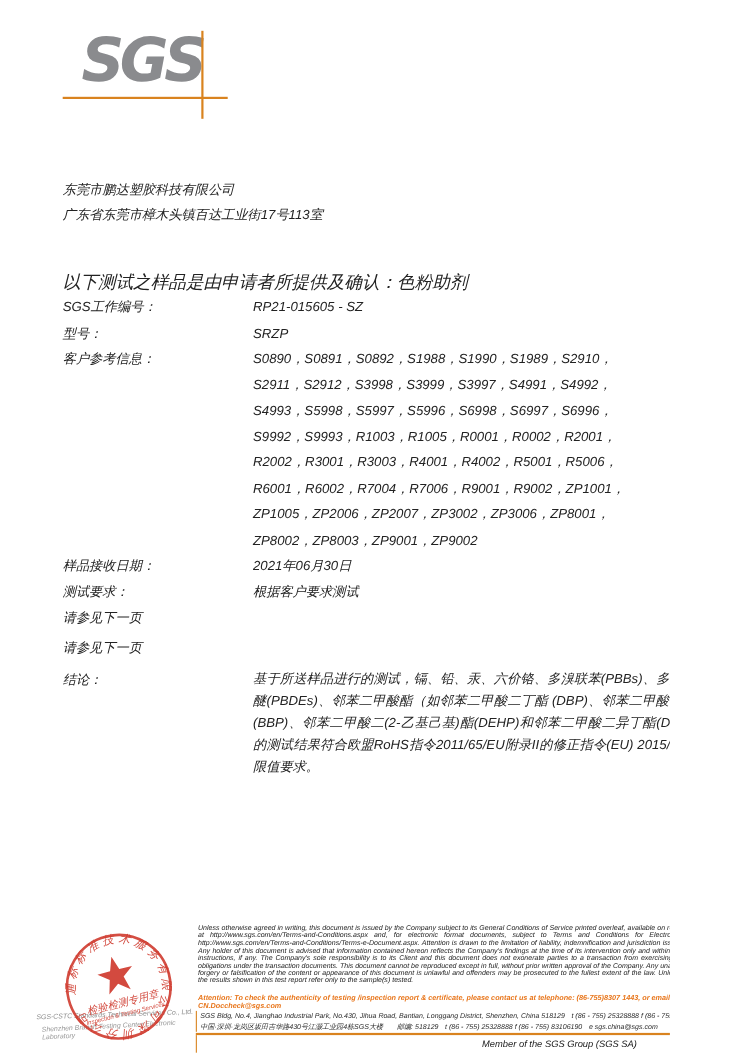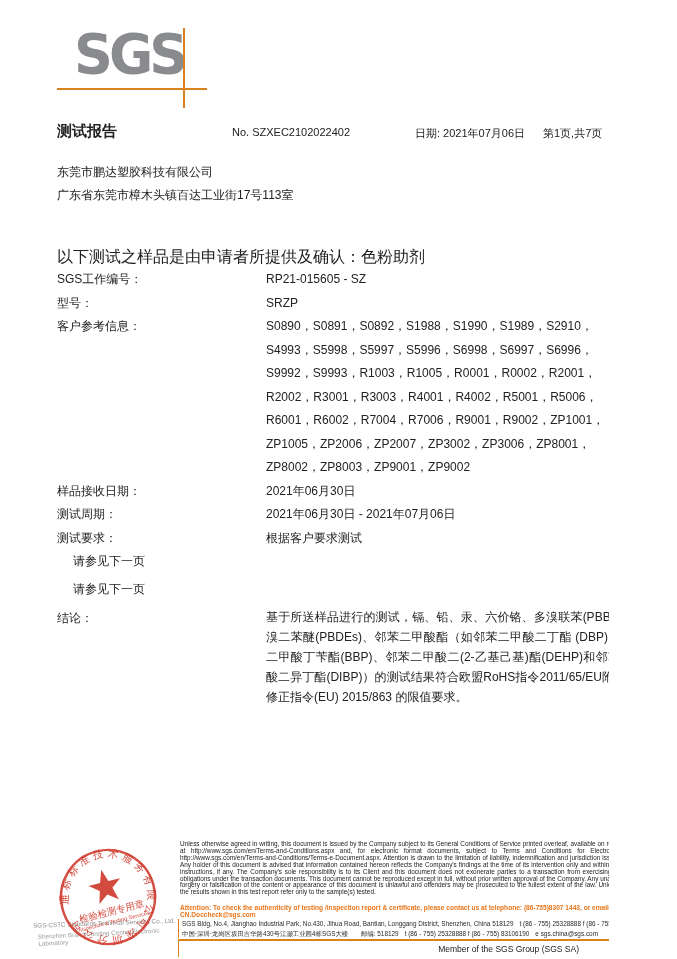--- a/index.html
+++ b/index.html
@@ -1,18 +1,18 @@
 <!DOCTYPE html>
 <html><head>
 <meta charset="utf-8">
 <style>
   html,body{margin:0;padding:0;background:#ffffff;}
   .page{
     position:relative;width:609px;height:959px;background:#ffffff;overflow:hidden;
-    font-family:"Liberation Sans","DejaVu Sans",sans-serif;color:#2b2b2b;
+    font-family:"Liberation Sans","DejaVu Sans",sans-serif;color:#2b2b2b;font-style:italic;
   }
   
   .logo{position:absolute;top:26px;left:57px;width:160px;height:86px;}
   .logo-text{
     position:absolute;left:17px;top:2px;font-family:"DejaVu Sans",sans-serif;
     font-weight:bold;font-size:54px;line-height:1;color:#8a8b8e;letter-spacing:-4px;
     transform:scaleY(1.02);
   }
   .logo-hline{position:absolute;left:0;top:62px;width:150px;height:2px;background:#d9831f;}
   .logo-vline{position:absolute;left:126px;top:2px;width:2px;height:80px;background:#d9831f;}
@@ -21,23 +21,23 @@
   .hr-title{position:absolute;left:57px;top:0;font-size:15px;font-weight:bold;color:#222;}
   .hr-no{position:absolute;left:232px;top:4px;font-size:11px;color:#222;}
   .hr-date{position:absolute;left:415px;top:4px;font-size:11px;color:#222;}
   .hr-page{position:absolute;left:543px;top:4px;font-size:11px;color:#222;}
   
   .applicant{position:absolute;left:57px;top:161px;font-size:12px;line-height:23px;color:#222;}
   
   .sample{position:absolute;left:57px;top:247px;font-size:16px;color:#222;}
   
   .fields{position:absolute;left:57px;top:268px;width:588px;font-size:12px;color:#222;}
-  .frow{display:flex;line-height:23.5px;gap:20px;}
+  .frow{display:flex;line-height:23.5px;}
   .flabel{width:173px;flex-shrink:0;}
-  .fvalue{flex:1;margin-left:16px;}
+  .fvalue{flex:1;}
   .gap-before{margin-top:4px;}
   .conclusion .fvalue{line-height:20px;text-align:justify;}
   .conclusion{margin-top:6px;}
   
   .legal{
     position:absolute;left:180px;top:841px;width:487px;
     font-size:6.4px;line-height:6.9px;text-align:justify;color:#1c1c1c;
   }
   .attention{
     position:absolute;left:180px;top:904px;width:487px;
@@ -64,26 +64,20 @@
 <body>
 
 <div class="page">
 
   <div class="logo">
     <div class="logo-text">SGS</div>
     <div class="logo-hline"></div>
     <div class="logo-vline"></div>
   </div>
 
-  <div class="header-row">
-    <span class="hr-title">测试报告</span>
-    <span class="hr-no">No. SZXEC2102022402</span>
-    <span class="hr-date">日期: 2021年07月06日</span>
-    <span class="hr-page">第1页,共7页</span>
-  </div>
 
   <div class="applicant">
     <div>东莞市鹏达塑胶科技有限公司</div>
     <div>广东省东莞市樟木头镇百达工业街17号113室</div>
   </div>
 
   <div class="sample">以下测试之样品是由申请者所提供及确认：色粉助剂</div>
 
   <div class="fields">
     <div class="frow">
@@ -91,35 +85,32 @@
       <div class="fvalue">RP21-015605 - SZ</div>
     </div>
     <div class="frow">
       <div class="flabel">型号：</div>
       <div class="fvalue">SRZP</div>
     </div>
     <div class="frow">
       <div class="flabel">客户参考信息：</div>
       <div class="fvalue">
         <div>S0890，S0891，S0892，S1988，S1990，S1989，S2910，</div>
+        <div>S2911，S2912，S3998，S3999，S3997，S4991，S4992，</div>
         <div>S4993，S5998，S5997，S5996，S6998，S6997，S6996，</div>
         <div>S9992，S9993，R1003，R1005，R0001，R0002，R2001，</div>
         <div>R2002，R3001，R3003，R4001，R4002，R5001，R5006，</div>
         <div>R6001，R6002，R7004，R7006，R9001，R9002，ZP1001，</div>
         <div>ZP1005，ZP2006，ZP2007，ZP3002，ZP3006，ZP8001，</div>
         <div>ZP8002，ZP8003，ZP9001，ZP9002</div>
       </div>
     </div>
     <div class="frow">
       <div class="flabel">样品接收日期：</div>
       <div class="fvalue">2021年06月30日</div>
-    </div>
-    <div class="frow">
-      <div class="flabel">测试周期：</div>
-      <div class="fvalue">2021年06月30日 - 2021年07月06日</div>
     </div>
     <div class="frow">
       <div class="flabel">测试要求：</div>
       <div class="fvalue">根据客户要求测试</div>
     </div>
     <div class="frow">
       <div class="fvalue">请参见下一页</div>
     </div>
     <div class="frow gap-before">
       <div class="fvalue">请参见下一页</div>

